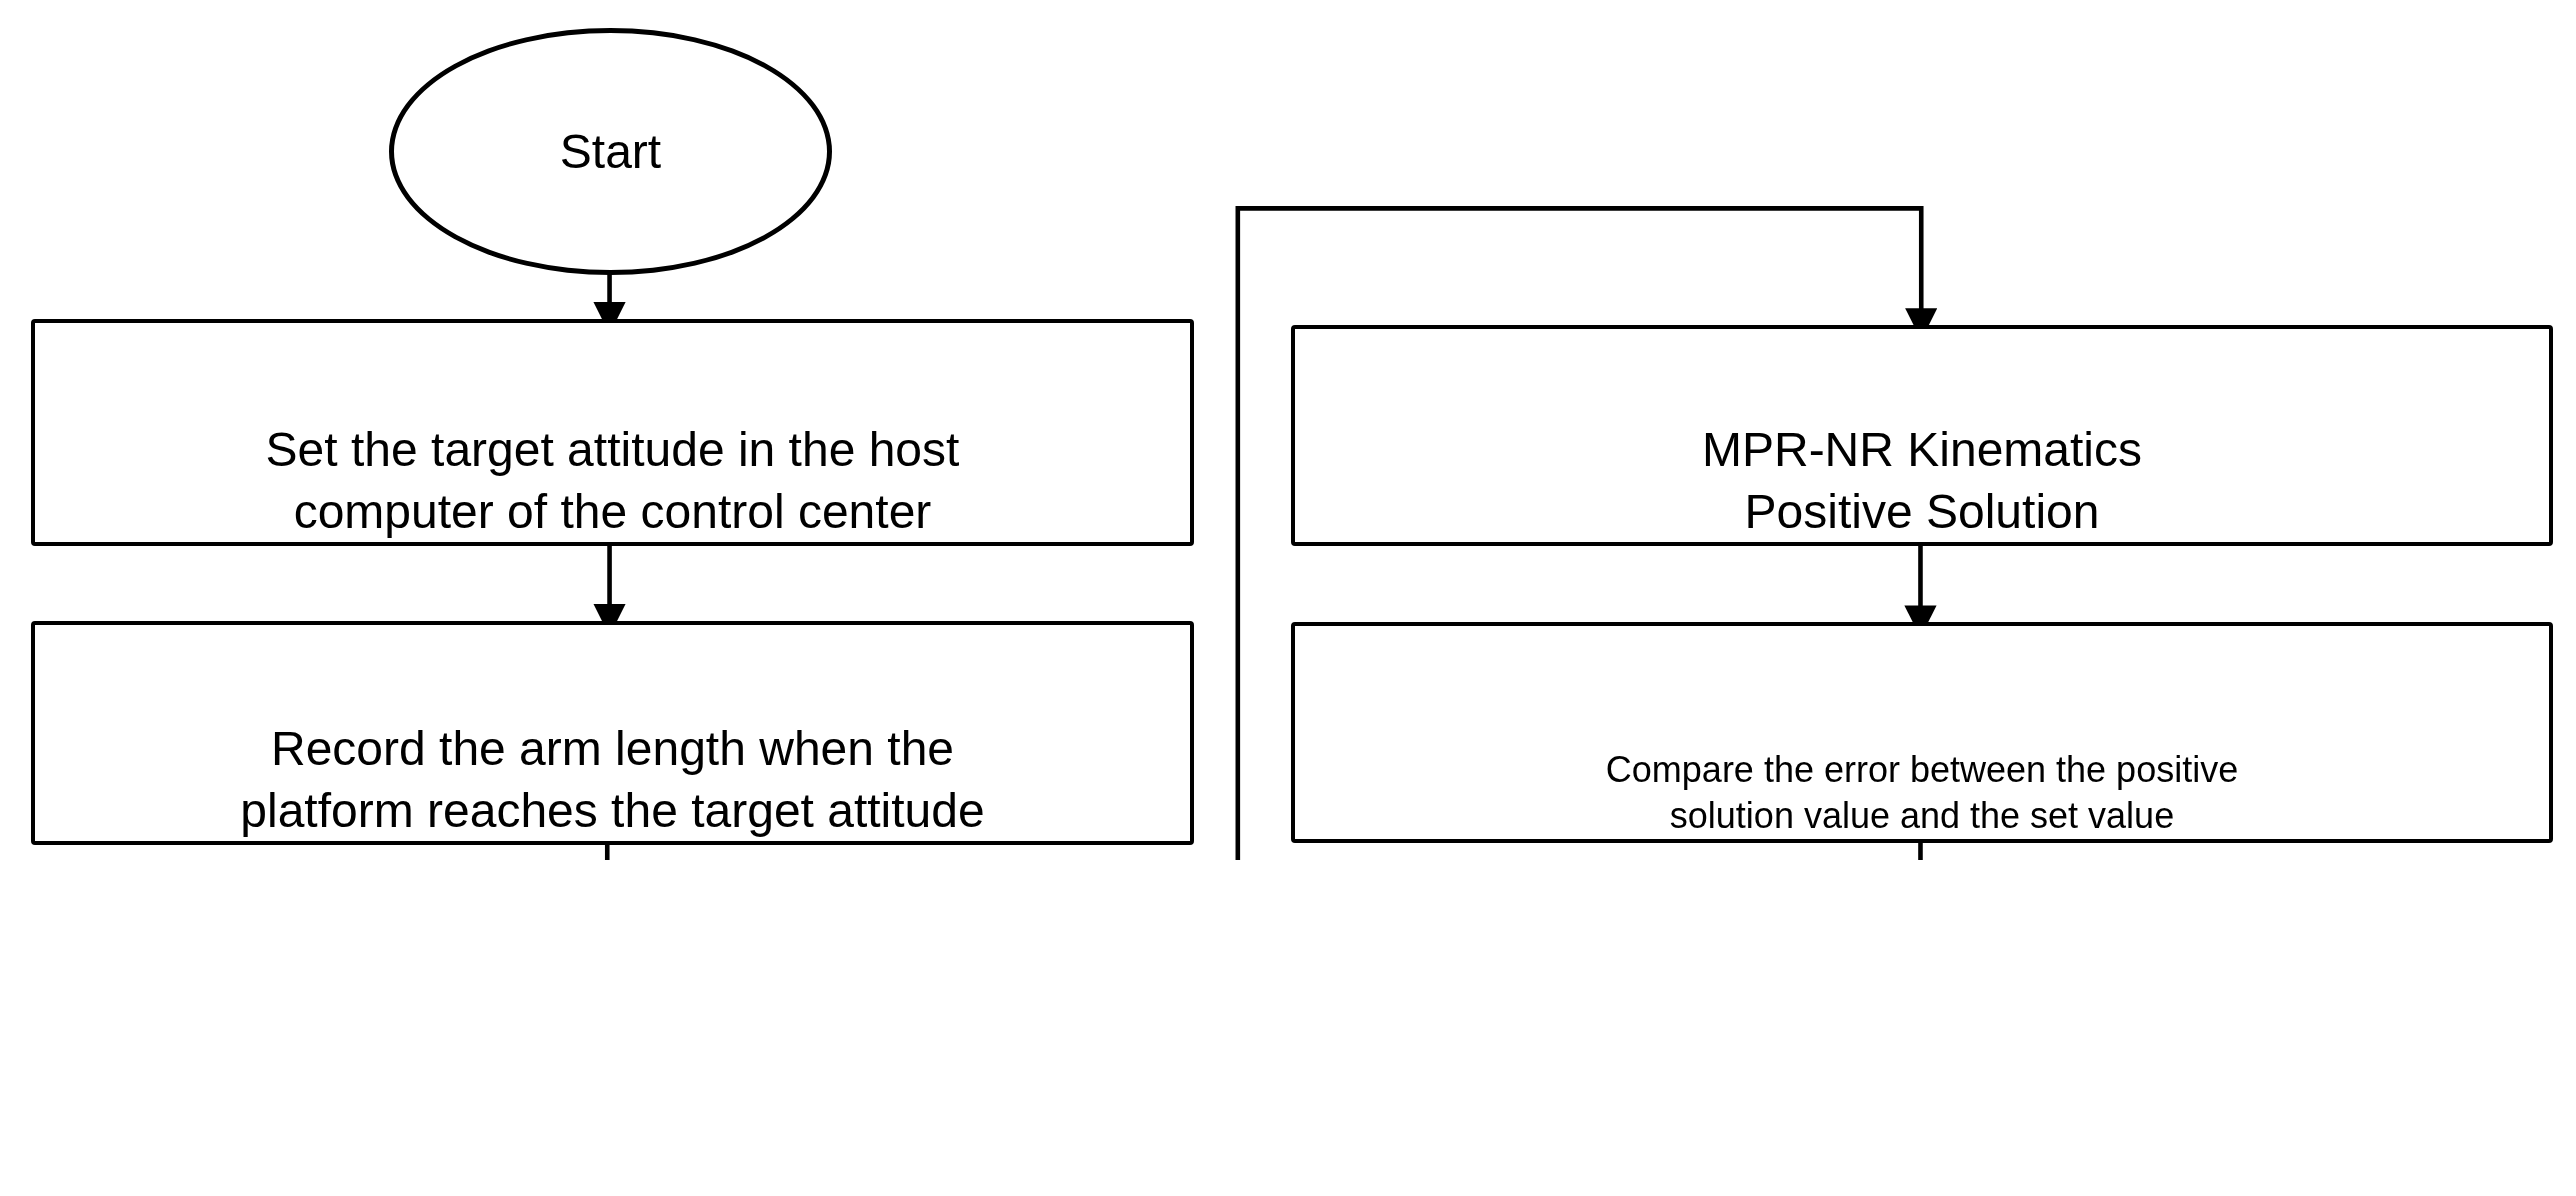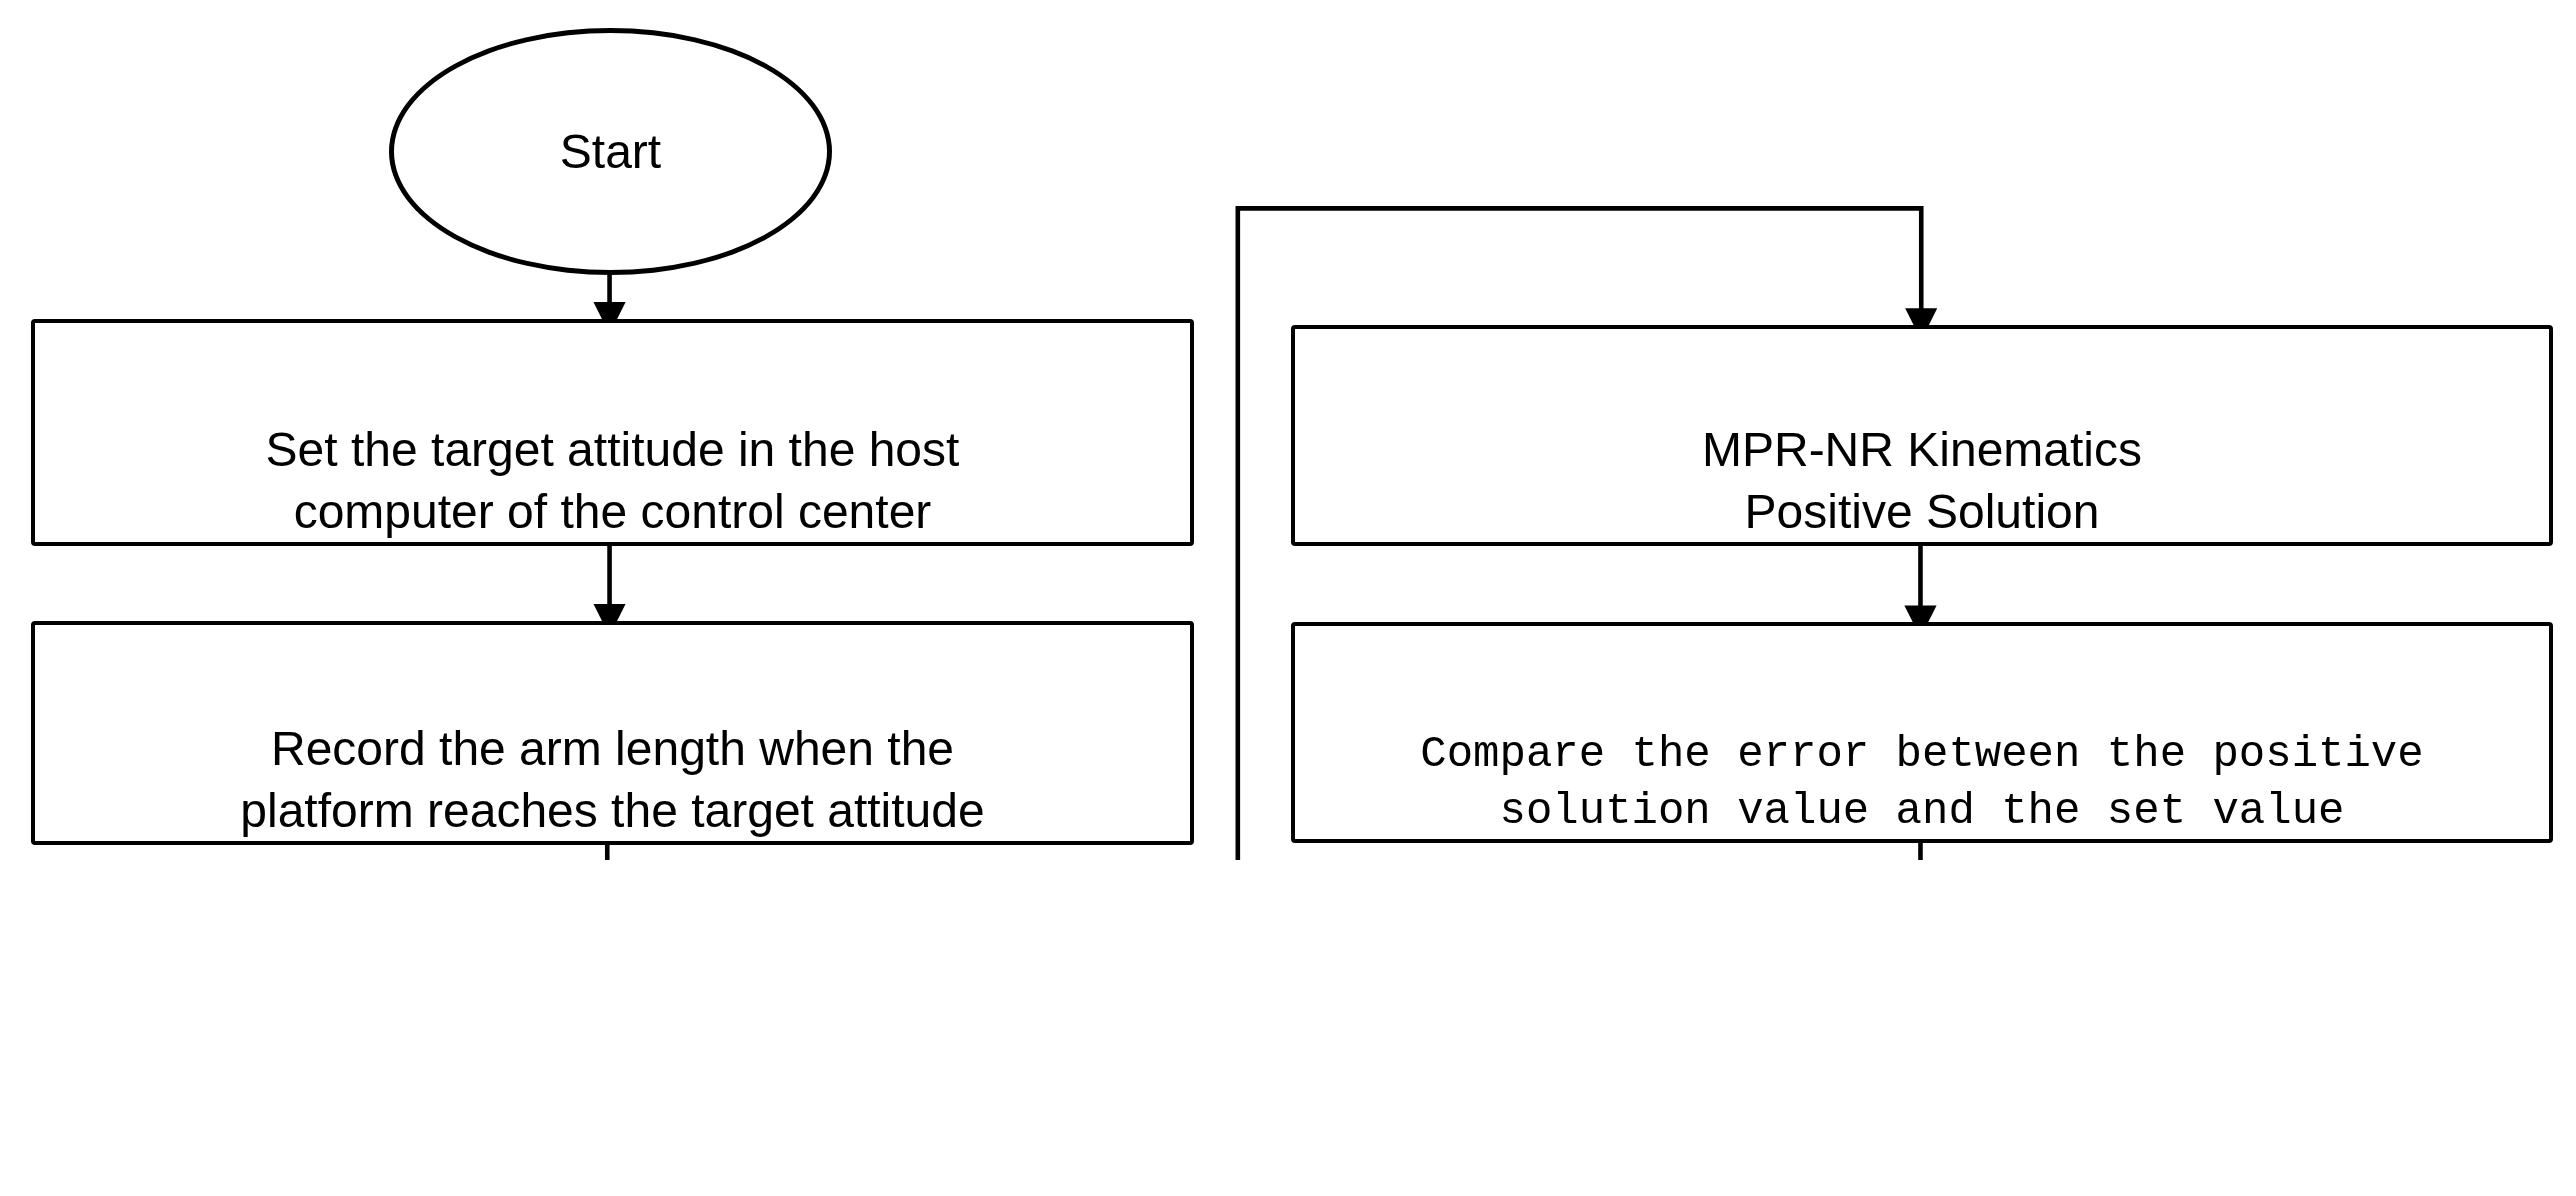--- a/index.html
+++ b/index.html
@@ -86,21 +86,21 @@
     width: 1262px;
     height: 221px;
   }
   .p-mpr .node-label { font-size: 48px; }
   .p-compare {
     left: 1291px;
     top: 622px;
     width: 1262px;
     height: 221px;
   }
-  .p-compare .node-label { font-size: 44px; font-family: Liberation Mono, monospace; }
+  .p-compare .node-label { font-size: 36px; }
 </style>
 </head>
 <body>
 
 <div id="canvas">
 
   <svg id="wires" viewBox="0 0 3361 1561" width="2576" height="1196" xmlns="http://www.w3.org/2000/svg">
     <defs>
       <marker id="arrowhead" markerWidth="7" markerHeight="7" refX="0.3" refY="3.5" orient="auto" markerUnits="strokeWidth">
         <path d="M 0 0 L 7 3.5 L 0 7 z" fill="#000000"></path>

